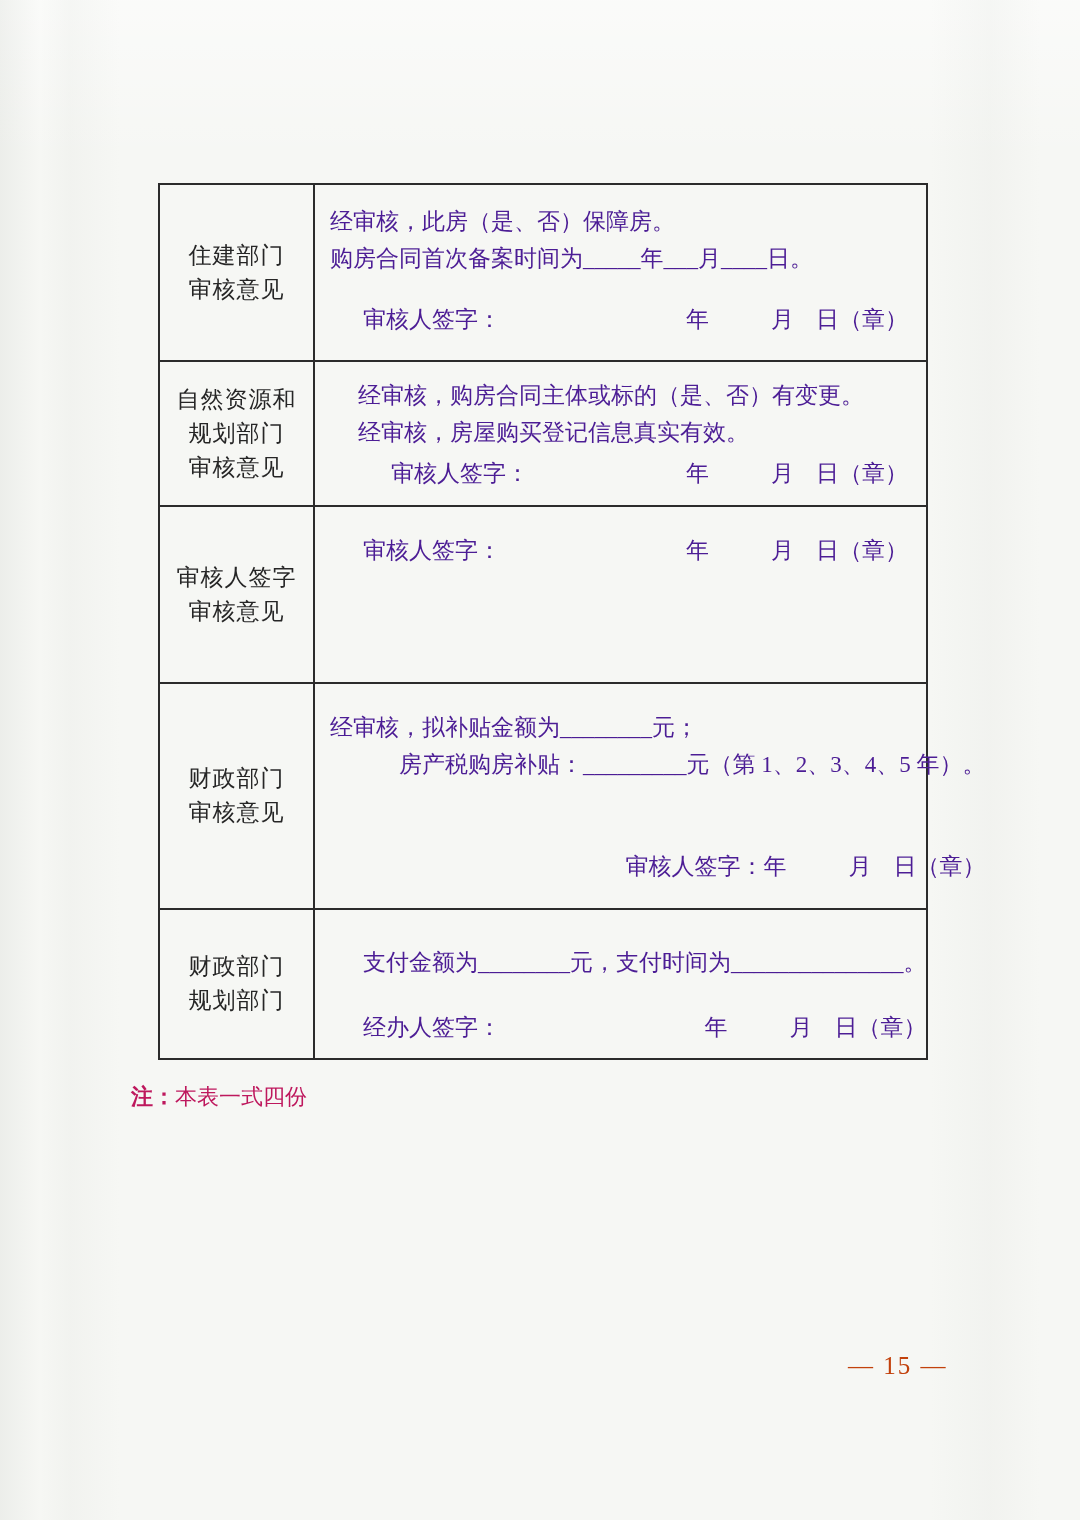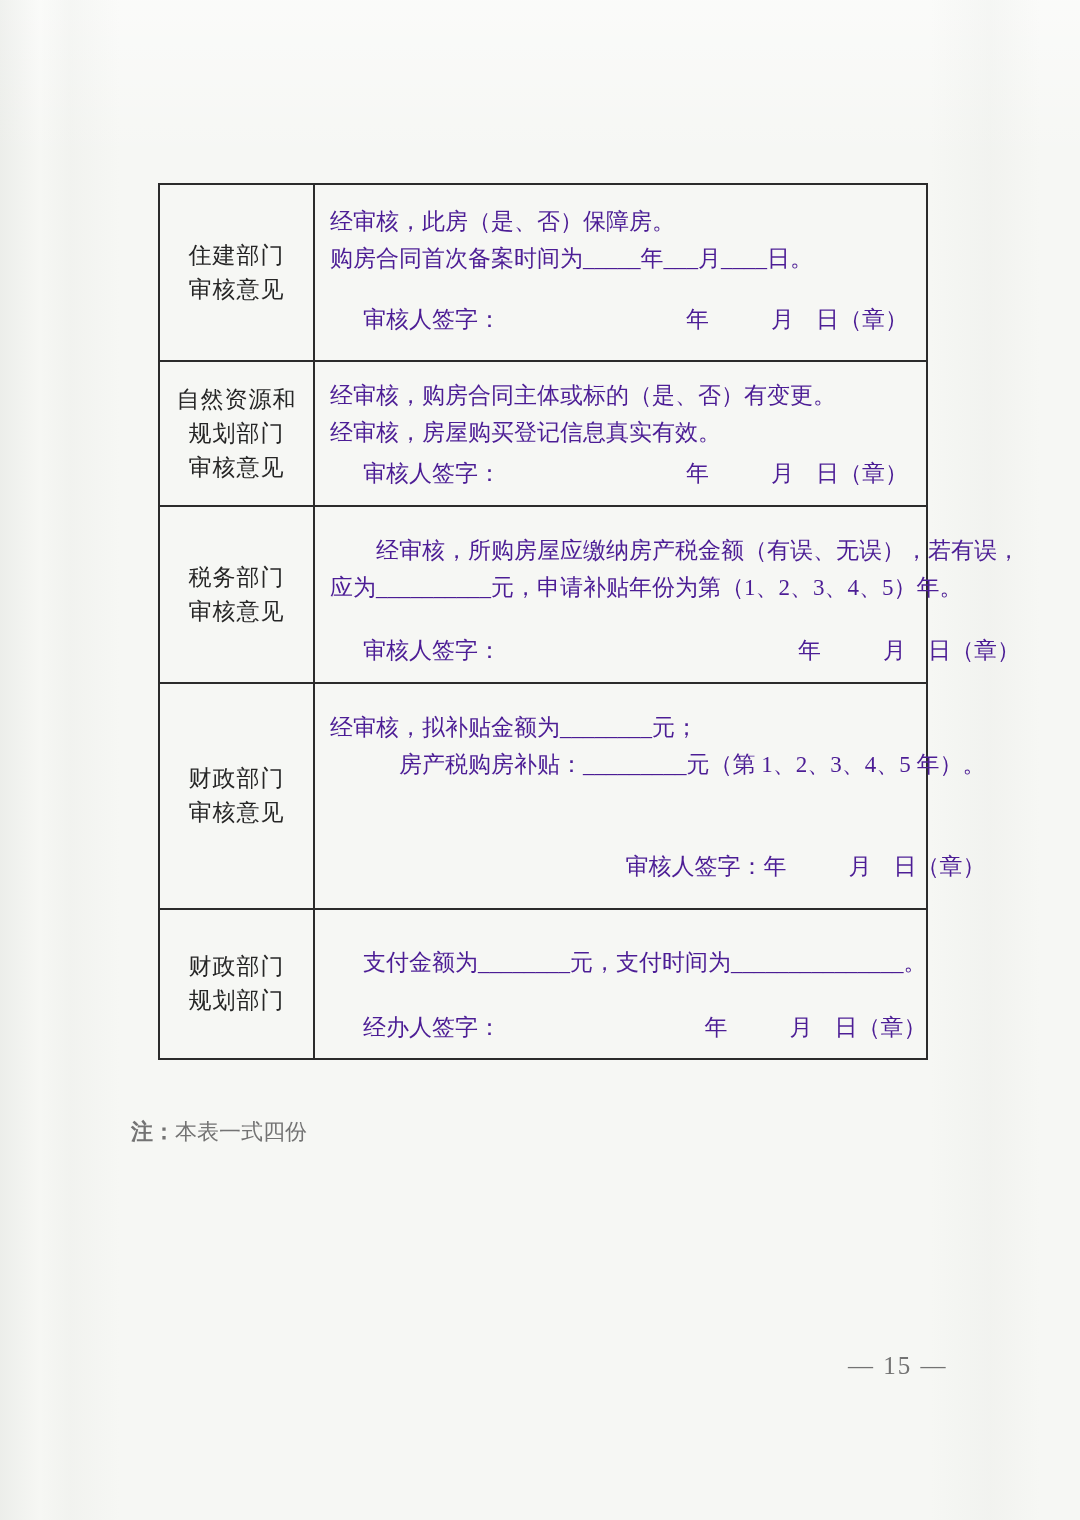--- a/index.html
+++ b/index.html
@@ -66,21 +66,21 @@
     display: flex;
     flex-direction: column;
     justify-content: space-between;
     box-sizing: border-box;
     padding: 20px 18px 20px 15px;
     font-size: 23px;
     line-height: 37px;
     color: #4c1d95;
   }
   .row-1 .content-cell { padding-top: 18px; padding-bottom: 22px; }
-  .row-2 .content-cell { padding-top: 15px; padding-bottom: 13px; }
+  .row-2 .content-cell { padding-top: 15px; padding-bottom: 13px; margin-left: 28px; }
   .row-3 .content-cell { padding-top: 25px; padding-bottom: 13px; }
   .row-4 .content-cell { padding-top: 25px; padding-bottom: 23px; align-items: flex-end; }
   .row-5 .content-cell { padding-top: 34px; padding-bottom: 12px; }
 
   .line { white-space: nowrap; }
   .line.indent-2 { text-indent: 2em; }
   .line.indent-3 { margin-left: 3em; }
   .line.indent-sign { padding-left: 33px; }
 
   .sign-line {
@@ -93,34 +93,34 @@
     margin-left: auto;
     display: flex;
     align-items: baseline;
   }
   .sign-date .d-month { margin-left: 62px; }
   .sign-date .d-day { margin-left: 22px; }
 
   .note {
     position: absolute;
     left: 131px;
-    top: 1117px;
+    top: 1082px;
     font-size: 22px;
     white-space: nowrap;
-    color: #737373;
+    color: #be185d;
   }
   .note .note-label { font-weight: bold; }
 
   .page-number {
     position: absolute;
     left: 848px;
     top: 1352px;
     font-size: 25px;
     letter-spacing: 2px;
-    color: #737373;
+    color: #c2410c;
     white-space: nowrap;
   }
 </style>
 </head>
 <body>
 
 <div class="scan-streaks"></div>
 
 <div class="form-table">
 
@@ -162,28 +162,24 @@
           <span class="d-year">年</span>
           <span class="d-month">月</span>
           <span class="d-day">日（章）</span>
         </span>
       </div>
     </div>
   </div>
 
   <div class="row row-3">
     <div class="label-cell">
-      <div>税务部门</div>
-      <div>审核意见</div>
-    </div>
-    <div class="content-cell">
-      <div class="lines">
-        <div class="line indent-2">经审核，所购房屋应缴纳房产税金额（有误、无误），若有误，</div>
-        <div class="line">应为__________元，申请补贴年份为第（1、2、3、4、5）年。</div>
-      </div>
+      <div>审核人签字</div>
+      <div>审核意见</div>
+    </div>
+    <div class="content-cell">
       <div class="sign-line">
         <span>审核人签字：</span>
         <span class="sign-date">
           <span class="d-year">年</span>
           <span class="d-month">月</span>
           <span class="d-day">日（章）</span>
         </span>
       </div>
     </div>
   </div>

